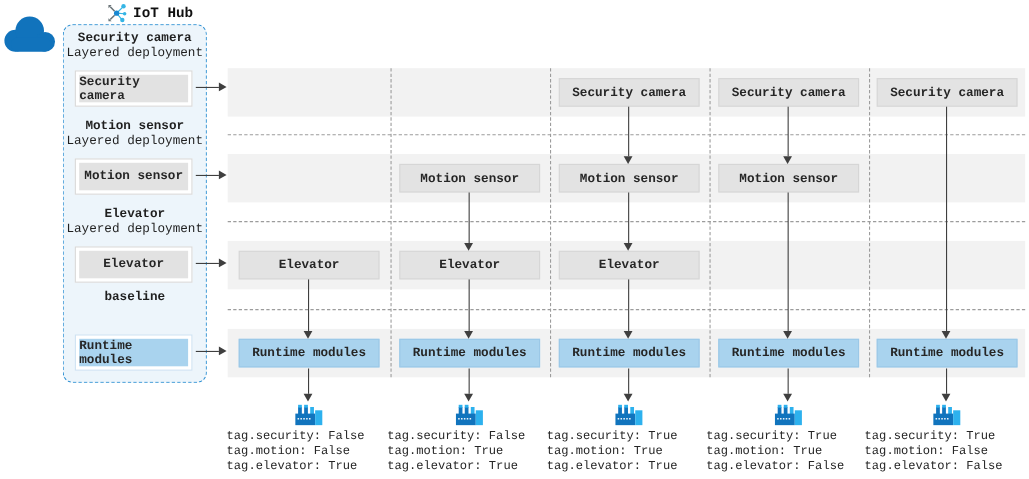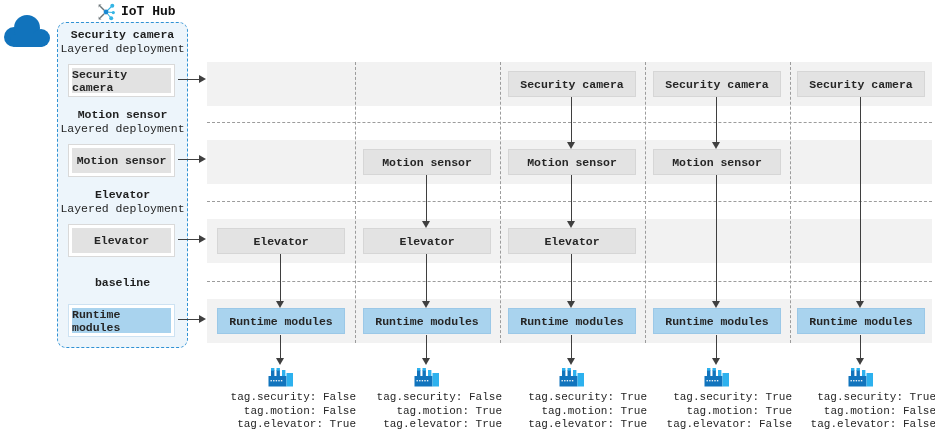--- a/index.html
+++ b/index.html
@@ -37,21 +37,21 @@
   
   .harrow{position:absolute;height:0;border-top:1.5px solid #3f3f3f;}
   .harrow::after{content:"";position:absolute;right:-7px;top:-4.75px;width:0;height:0;
                  border-left:7px solid #3f3f3f;border-top:4px solid transparent;border-bottom:4px solid transparent;}
   .varrow{position:absolute;width:0;border-left:1.5px solid #3f3f3f;}
   .varrow::after{content:"";position:absolute;left:-5.25px;bottom:-7px;width:0;height:0;
                  border-top:7px solid #3f3f3f;border-left:4.5px solid transparent;border-right:4.5px solid transparent;}
 
   
   .factory{position:absolute;}
-  .tags{position:absolute;width:150px;text-align:right;font-size:11px;line-height:13.5px;color:#262626;}
+  .tags{position:absolute;width:150px;text-align:left;font-size:11px;line-height:13.5px;color:#262626;}
 </style>
 </head>
 <body>
 
 <div class="stage">
 
   <svg class="cloud" width="52" height="38" viewBox="0 0 52 38">
     <g fill="#1173bc">
       <circle cx="13" cy="24" r="10"></circle>
       <circle cx="26" cy="15" r="13"></circle>
@@ -100,21 +100,21 @@
   </div>
 
   <div class="sec-head" style="top:188px">
     <span class="t">Elevator</span>
     <span class="s">Layered deployment</span>
   </div>
   <div class="lwrap" style="top:224px">
     <div class="linner">Elevator</div>
   </div>
 
-  <div class="sec-head" style="top:276px">
+  <div class="sec-head" style="top:264px">
     <span class="t">baseline</span>
   </div>
   <div class="lwrap blue" style="top:304px">
     <div class="linner blue">Runtime modules</div>
   </div>
 
   <div class="harrow" style="top:79px;left:178px;width:21px"></div>
   <div class="harrow" style="top:159px;left:178px;width:21px"></div>
   <div class="harrow" style="top:239px;left:178px;width:21px"></div>
   <div class="harrow" style="top:319px;left:178px;width:21px"></div>

